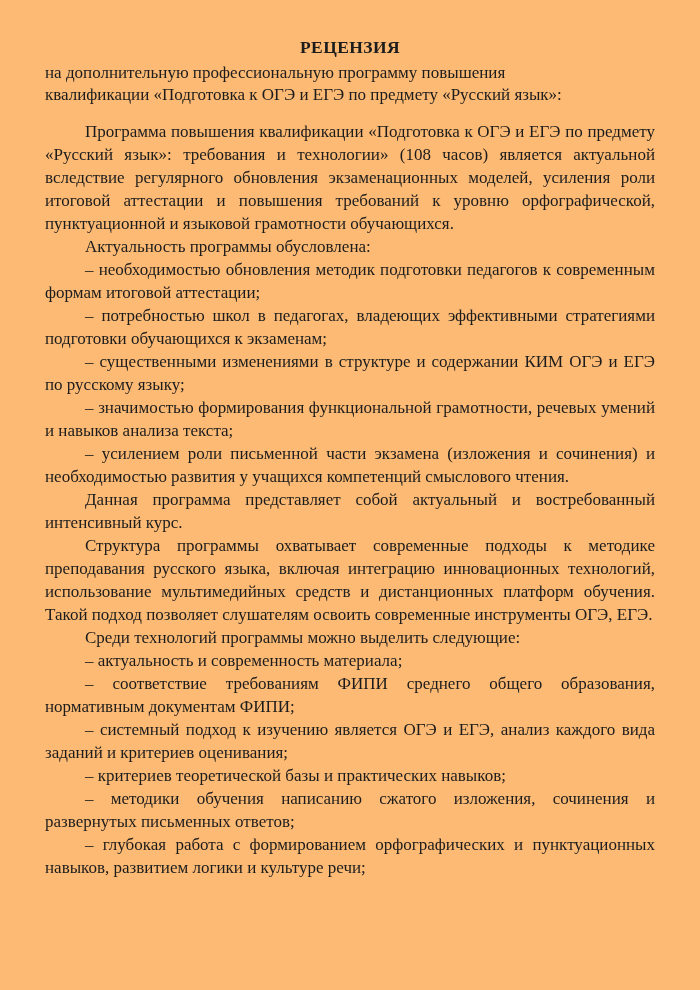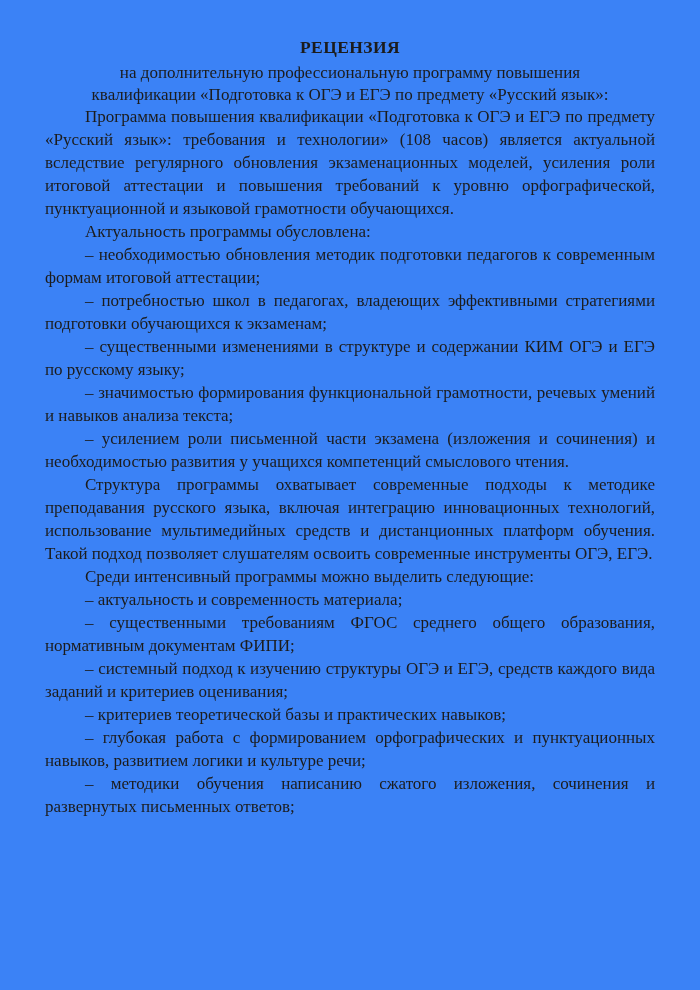--- a/index.html
+++ b/index.html
@@ -4,44 +4,45 @@
 <style>
   html, body {
     margin: 0;
     padding: 0;
     background: #ffffff;
   }
   .page {
     position: relative;
     width: 700px;
     height: 990px;
-    background: #3b82f6;
+    background: #fdba74;
     box-sizing: border-box;
     padding: 36px 45px 0 45px;
     font-family: "Liberation Serif", serif;
     color: #1c1c1c;
     overflow: hidden;
   }
   .doc-title {
     text-align: center;
     font-weight: bold;
     font-size: 17.5px;
     line-height: 22px;
     letter-spacing: 0.4px;
     margin: 0 0 4px 0;
   }
   .doc-subtitle {
-    text-align: center;
+    text-align: left;
     font-size: 17px;
     line-height: 21.5px;
   }
   .subtitle-line {
     white-space: nowrap;
   }
   .doc-body {
+    margin-top: 15px;
     font-size: 17px;
     line-height: 23px;
     text-align: justify;
   }
   .para {
     margin: 0;
     text-indent: 40px;
   }
 </style>
 </head>
@@ -57,23 +58,24 @@
   </div>
 
   <div class="doc-body">
     <p class="para">Программа повышения квалификации «Подготовка к ОГЭ и ЕГЭ по предмету «Русский язык»: требования и технологии» (108 часов) является актуальной вследствие регулярного обновления экзаменационных моделей, усиления роли итоговой аттестации и повышения требований к уровню орфографической, пунктуационной и языковой грамотности обучающихся.</p>
     <p class="para">Актуальность программы обусловлена:</p>
     <p class="para">– необходимостью обновления методик подготовки педагогов к современным формам итоговой аттестации;</p>
     <p class="para">– потребностью школ в педагогах, владеющих эффективными стратегиями подготовки обучающихся к экзаменам;</p>
     <p class="para">– существенными изменениями в структуре и содержании КИМ ОГЭ и ЕГЭ по русскому языку;</p>
     <p class="para">– значимостью формирования функциональной грамотности, речевых умений и навыков анализа текста;</p>
     <p class="para">– усилением роли письменной части экзамена (изложения и сочинения) и необходимостью развития у учащихся компетенций смыслового чтения.</p>
+    <p class="para">Данная программа представляет собой актуальный и востребованный интенсивный курс.</p>
     <p class="para">Структура программы охватывает современные подходы к методике преподавания русского языка, включая интеграцию инновационных технологий, использование мультимедийных средств и дистанционных платформ обучения. Такой подход позволяет слушателям освоить современные инструменты ОГЭ, ЕГЭ.</p>
-    <p class="para">Среди интенсивный программы можно выделить следующие:</p>
+    <p class="para">Среди технологий программы можно выделить следующие:</p>
     <p class="para">– актуальность и современность материала;</p>
-    <p class="para">– существенными требованиям ФГОС среднего общего образования, нормативным документам ФИПИ;</p>
-    <p class="para">– системный подход к изучению структуры ОГЭ и ЕГЭ, средств каждого вида заданий и критериев оценивания;</p>
+    <p class="para">– соответствие требованиям ФИПИ среднего общего образования, нормативным документам ФИПИ;</p>
+    <p class="para">– системный подход к изучению является ОГЭ и ЕГЭ, анализ каждого вида заданий и критериев оценивания;</p>
     <p class="para">– критериев теоретической базы и практических навыков;</p>
+    <p class="para">– методики обучения написанию сжатого изложения, сочинения и развернутых письменных ответов;</p>
     <p class="para">– глубокая работа с формированием орфографических и пунктуационных навыков, развитием логики и культуре речи;</p>
-    <p class="para">– методики обучения написанию сжатого изложения, сочинения и развернутых письменных ответов;</p>
   </div>
 
 </div>
 
 </body></html>

